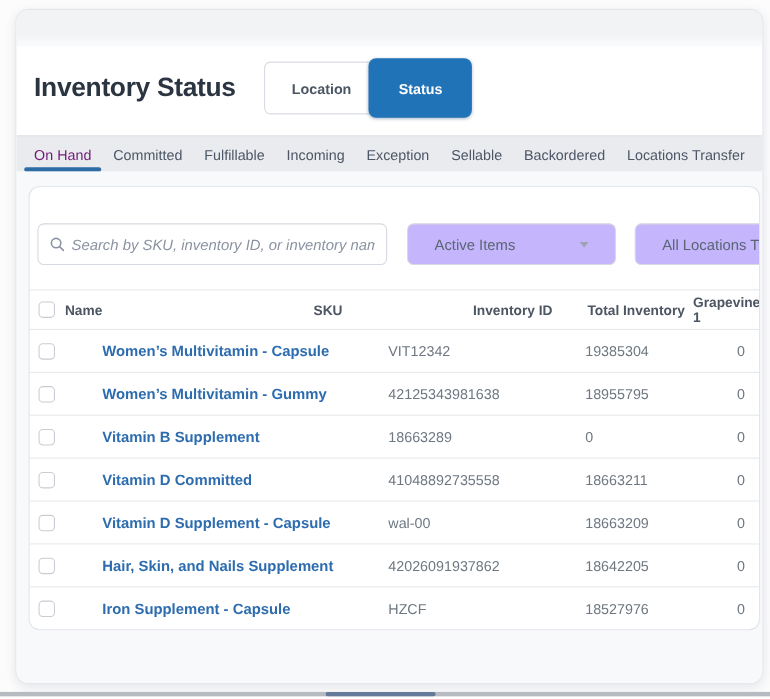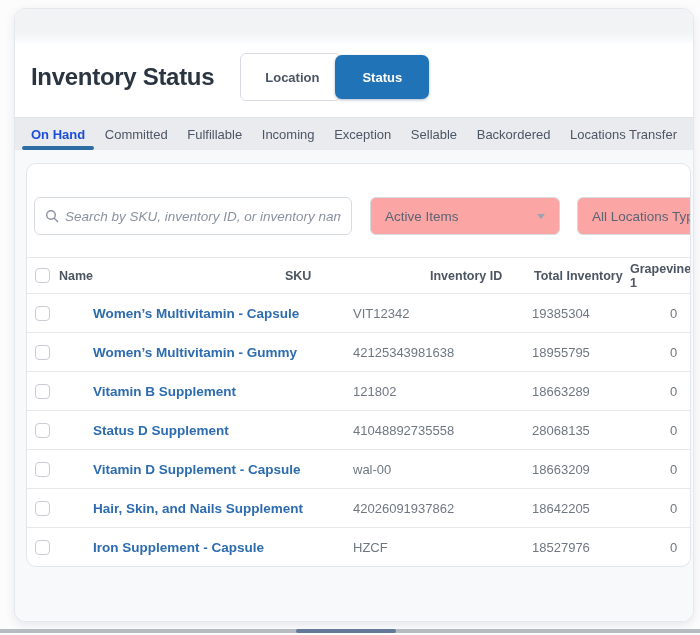--- a/index.html
+++ b/index.html
@@ -59,21 +59,21 @@
     border-radius: 6px;
     color: #4b5563;
     height: 48px;
     padding: 0 21px 0 24px;
   }
   .seg-btn.status {
     background: #2173b8;
     border: none;
     border-radius: 7px;
     color: #ffffff;
-    height: 44px;
+    height: 54px;
     padding: 0 27px;
     margin-left: -6px;
     box-shadow: 0 1px 3px rgba(20,60,110,0.35);
     z-index: 2;
   }
   .tabbar {
     background: #e9ebee;
     border-top: 1px solid #e0e3e7;
     height: 33px;
     display: flex;
@@ -84,21 +84,21 @@
   }
   .tab {
     font-size: 13px;
     color: #4d5666;
     display: flex;
     align-items: center;
     position: relative;
     cursor: pointer;
     white-space: nowrap;
   }
-  .tab.active { color: #1d4ed8; font-weight: 700; }
+  .tab.active { color: #701a75; font-weight: 400; }
   .tab.active::after {
     content: "";
     position: absolute;
     left: -9px; right: -9px; bottom: 0;
     height: 4px;
     border-radius: 3px;
     background: #2e6da4;
   }
   .content {
     background: #f8f9fb;
@@ -138,25 +138,25 @@
     font-size: 13.5px;
     color: #5b6573;
     font-family: inherit;
     background: transparent;
   }
   .search-input::placeholder { color: #8b93a1; font-style: italic; opacity: 1; }
   .dropdown {
     height: 38px;
     border: 1px solid #d5dae0;
     border-radius: 6px;
-    background: #fca5a5;
+    background: #c4b5fd;
     display: flex;
     align-items: center;
     justify-content: space-between;
-    padding: 0 14px;
+    padding: 0 24px;
     font-size: 13.5px;
     color: #5b6573;
     cursor: pointer;
     flex: 0 0 auto;
   }
   .dropdown.item-status { width: 190px; margin-left: 18px; }
   .dropdown.location-type { width: 210px; margin-left: 17px; }
   .chevron-down {
     width: 0; height: 0;
     border-left: 4px solid transparent;
@@ -302,30 +302,29 @@
     <span class="checkbox"></span>
     <a class="name-link">Women’s Multivitamin - Gummy</a>
     <span class="cell">42125343981638</span>
     <span class="cell">18955795</span>
     <span class="cell">0</span>
     <span class="cell">0</span>
   </div>
             <div class="trow tbody-row">
     <span class="checkbox"></span>
     <a class="name-link">Vitamin B Supplement</a>
-    <span class="cell">121802</span>
     <span class="cell">18663289</span>
     <span class="cell">0</span>
     <span class="cell">0</span>
   </div>
             <div class="trow tbody-row">
     <span class="checkbox"></span>
-    <a class="name-link">Status D Supplement</a>
+    <a class="name-link">Vitamin D Committed</a>
     <span class="cell">41048892735558</span>
-    <span class="cell">28068135</span>
+    <span class="cell">18663211</span>
     <span class="cell">0</span>
     <span class="cell">0</span>
   </div>
             <div class="trow tbody-row">
     <span class="checkbox"></span>
     <a class="name-link">Vitamin D Supplement - Capsule</a>
     <span class="cell">wal-00</span>
     <span class="cell">18663209</span>
     <span class="cell">0</span>
     <span class="cell">0</span>

